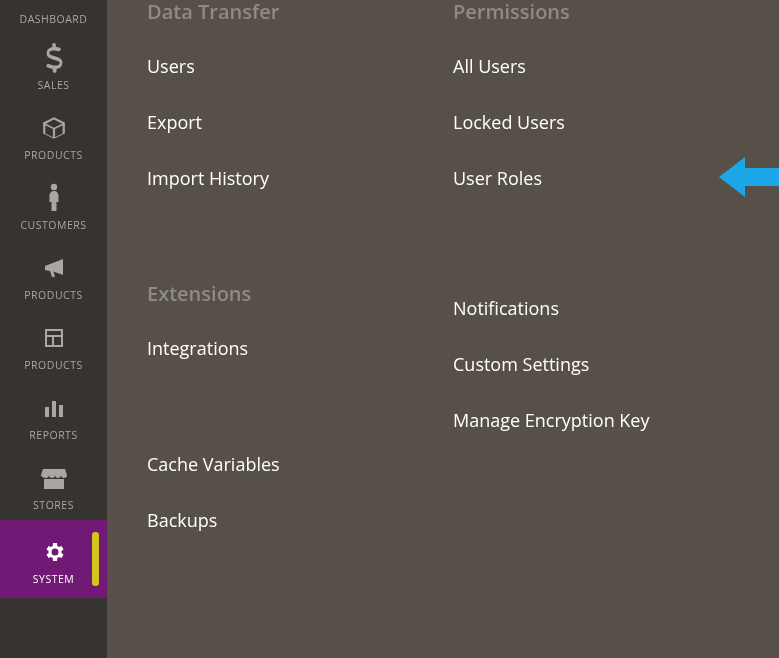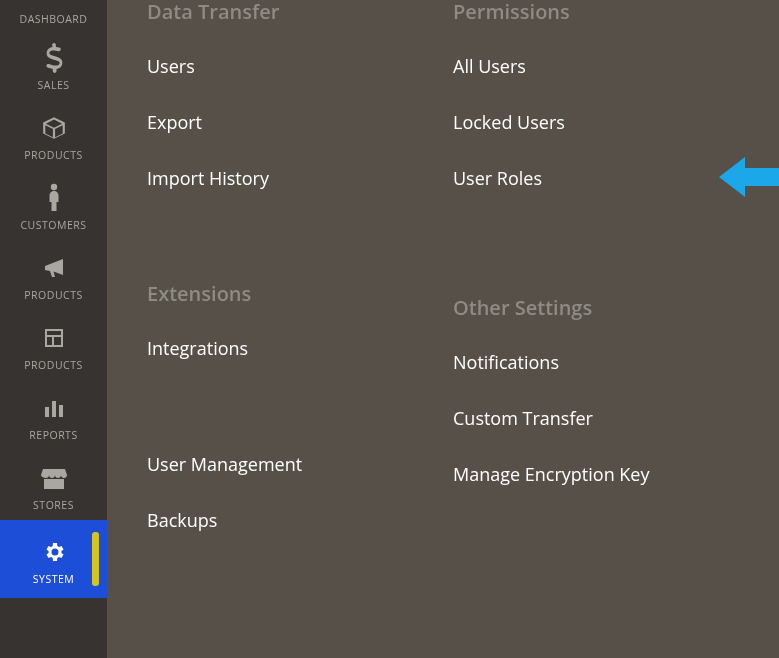--- a/index.html
+++ b/index.html
@@ -35,21 +35,21 @@
   }
   .sidenav-item .icon svg { fill: #aaa6a0; }
   .sidenav-item.active .icon svg { fill: #fff; }
   .sidenav-item .label {
     font-size: 10.5px;
     letter-spacing: 0.5px;
     font-weight: 400;
     color: #aaa6a0;
   }
   .sidenav-item.active {
-    background: #1d4ed8;
+    background: #701a75;
     color: #fff;
     position: relative;
     height: 78px;
   }
   .sidenav-item.active .label { color: #fff; }
   .sidenav-item.dashboard { height: 30px; padding-top: 16px; }
 
   
   .active-mark {
     position: absolute;
@@ -196,34 +196,33 @@
     <div class="section-header first">Data Transfer</div>
     <div class="menu-link">Users</div>
     <div class="menu-link">Export</div>
     <div class="menu-link">Import History</div>
 
     <div class="section-spacer"></div>
     <div class="section-header">Extensions</div>
     <div class="menu-link">Integrations</div>
 
     <div class="section-spacer"></div>
-    <div class="menu-link">User Management</div>
+    <div class="menu-link">Cache Variables</div>
     <div class="menu-link">Backups</div>
   </div>
 
   <div class="col">
     <div class="section-header first">Permissions</div>
     <div class="menu-link">All Users</div>
     <div class="menu-link">Locked Users</div>
     <div class="menu-link">User Roles</div>
 
     <div style="height:74px"></div>
-    <div class="section-header">Other Settings</div>
     <div class="menu-link">Notifications</div>
-    <div class="menu-link">Custom Transfer</div>
+    <div class="menu-link">Custom Settings</div>
     <div class="menu-link">Manage Encryption Key</div>
   </div>
 
   <svg class="arrow" viewBox="0 0 80 44">
     <path d="M0 22 L26 2 L26 13 L80 13 L80 31 L26 31 L26 42 Z" fill="#1ba7e8"></path>
   </svg>
 
 </div>
 
 </body></html>

